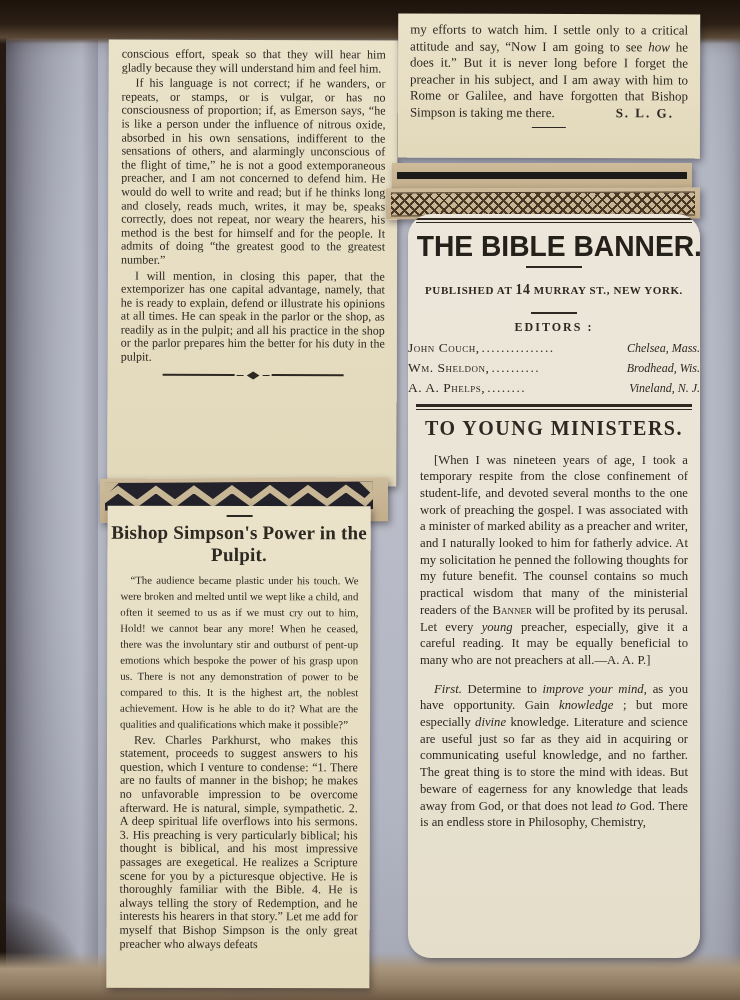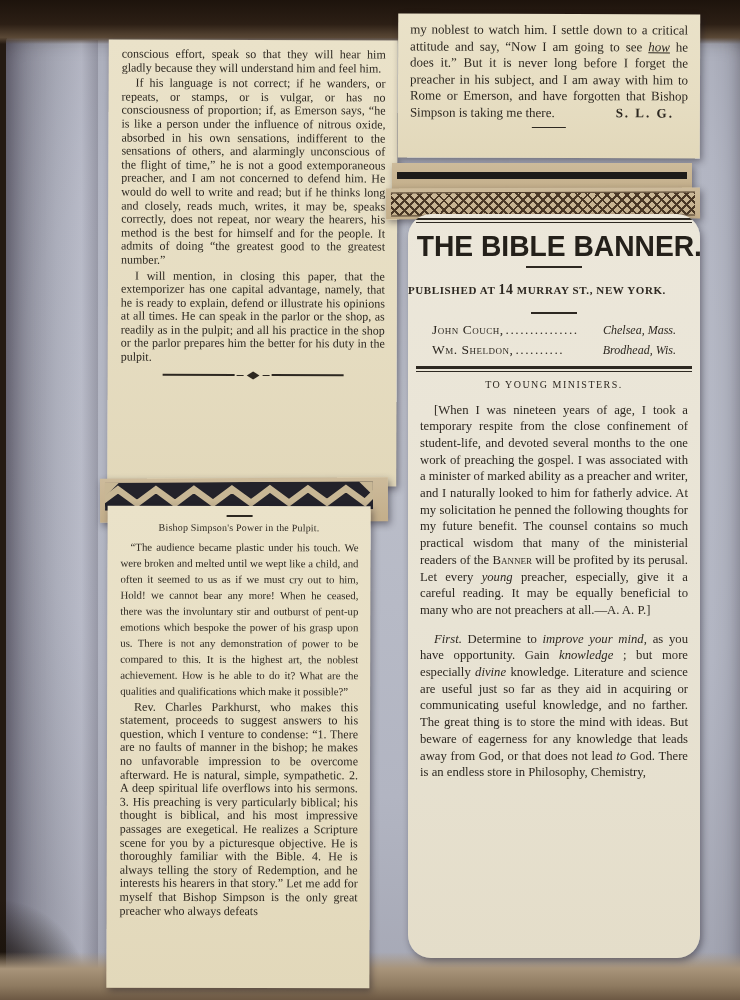--- a/index.html
+++ b/index.html
@@ -48,34 +48,34 @@
   .clip p .ind{display:inline-block;width:14px;}
   .body-sm{font-size:12px;line-height:13.6px;padding:8px 12px 6px 13px;}
   .quote-sm{font-size:10.8px;line-height:16px;}
   
   .divider{display:flex;align-items:center;justify-content:center;margin:6px 18px 4px 18px;}
   .divider .bar{height:1.6px;background:#2d2821;flex:1;max-width:72px;}
   .divider .tick{width:7px;height:1px;background:#2d2821;margin:0 2px;}
   .divider .diamond{width:9px;height:9px;background:#2d2821;transform:scaleY(.62) rotate(45deg);margin:0 3px;}
   .rule-short{height:2px;background:#2d2821;width:36px;margin:5px auto;}
   
-  .head-left{font-weight:normal;font-size:10px;text-align:center;letter-spacing:.2px;margin:4px 0 6px 0;}
+  .head-left{font-weight:bold;font-size:19px;text-align:center;letter-spacing:.2px;margin:4px 0 6px 0;}
   .banner-title{
     font-family:"Liberation Sans","DejaVu Sans",sans-serif;
     font-weight:700;font-size:30px;letter-spacing:0px;
     text-align:center;transform:scaleX(.94);transform-origin:center;
     color:#24201a;margin:6px 0 2px 0;white-space:nowrap;
   }
-  .published{font-size:11px;letter-spacing:.6px;font-weight:bold;margin:14px 0;}
+  .published{font-size:11px;text-align:center;letter-spacing:.6px;font-weight:bold;margin:14px 0;}
   .editors-label{font-size:12px;font-weight:bold;letter-spacing:2px;text-align:center;margin:4px 0 3px 0;}
-  .editor-row{display:flex;align-items:baseline;font-size:13.5px;line-height:20px;padding:0 24px;}
+  .editor-row{display:flex;align-items:baseline;font-size:13.5px;line-height:20px;padding:0 0;}
   .editor-row .name{font-variant:small-caps;letter-spacing:.5px;white-space:nowrap;}
   .editor-row .dots{flex:1;overflow:hidden;white-space:nowrap;letter-spacing:1.5px;padding:0 2px;color:#3a332a;}
   .editor-row .place{font-style:italic;white-space:nowrap;font-size:12px;}
-  .to-young{font-weight:normal;font-size:10px;letter-spacing:1.5px;text-align:center;margin:7px 0 6px 0;}
+  .to-young{font-weight:bold;font-size:20px;letter-spacing:1.5px;text-align:center;margin:7px 0 6px 0;}
   .body-lg{font-size:12.7px;line-height:16.7px;padding:0 12px;}
   .body-lg p{margin:12px 0 3px 0;}
   .sig{float:right;font-weight:bold;letter-spacing:2px;padding-right:14px;}
   
   .zigzag-wrap{padding:4px 5px;}
   .blackbar-inner{height:7px;background:#1d1b19;margin:9px 5px;}
   .lace{
     height:22px;margin:4px 5px;
     background:
       repeating-linear-gradient(45deg, rgba(58,44,28,0) 0 5px, #4a3826 5px 7px),
@@ -125,51 +125,57 @@
     <div class="head-left">Bishop Simpson's Power in the Pulpit.</div>
     <div class="body-sm" style="padding-top:0;">
       <p class="quote-sm"><span class="ind" style="width:10px;"></span><span>“The audience became plastic under his touch.  We were broken and melted until we wept like a child, and often it seemed to us as if we must cry out to him, Hold!  we cannot bear any more!  When he ceased, there was the involuntary stir and outburst of pent-up emotions which bespoke the power of his grasp upon us.  There is not any demonstration of power to be compared to this.  It is the highest art, the noblest achievement.  How is he able to do it? What are the qualities and qualifications which make it possible?”</span></p>
       <p><span class="ind"></span><span>Rev. Charles Parkhurst, who makes this statement, proceeds to suggest answers to his question, which I venture to condense: “1. There are no faults of manner in the bishop; he makes no unfavorable impression to be overcome afterward.  He is natural, simple, sympathetic.  2. A deep spiritual life overflows into his sermons.  3. His preaching is very particularly biblical; his thought is biblical, and his most impressive passages are exegetical.  He realizes a Scripture scene for you by a picturesque objective.  He is thoroughly familiar with the Bible.  4. He is always telling the story of Redemption, and he interests his hearers in that story.”  Let me add for myself that Bishop Simpson is the only great preacher who always defeats</span></p>
     </div>
   </div>
 
   <div class="abs clip cream" style="left:398px;top:14px;width:302px;height:144px;transform:rotate(.2deg);font-size:13px;line-height:16.6px;">
     <div style="padding:8px 12px 0 12px;">
       <p>
-        <span><span>my noblest to watch him.  I settle down to a critical attitude and say, “Now I am going to see </span><span style="font-style: italic; text-decoration: underline;">how</span><span> he does it.”  But it is never long before I forget the preacher in his subject, and I am away with him to Rome or Emerson, and have forgotten that Bishop Simpson is taking me there.</span></span>
+        <span><span>my efforts to watch him.  I settle only to a critical attitude and say, “Now I am going to see </span><span style="font-style: italic;">how</span><span> he does it.”  But it is never long before I forget the preacher in his subject, and I am away with him to Rome or Galilee, and have forgotten that Bishop Simpson is taking me there.</span></span>
         <span class="sig">S. L. G.</span>
       </p>
     </div>
     <div class="rule-short" style="width:34px;height:1.6px;"></div>
   </div>
 
   <div class="abs clip tan" style="left:392px;top:163px;width:300px;height:26px;">
     <div class="blackbar-inner"></div>
   </div>
 
   <div class="abs clip tan" style="left:386px;top:188px;width:314px;height:31px;transform:rotate(-.2deg);">
     <div class="lace"></div>
   </div>
 
   <div class="abs clip white-paper" style="left:408px;top:214px;width:292px;height:744px;">
     <div class="masthead-toprule"></div>
     <div class="banner-title">THE BIBLE BANNER.</div>
     <div class="rule-short" style="width:56px;margin:3px auto;"></div>
     <div class="published"><span>PUBLISHED AT </span><span style="font-size: 1.25em;">14</span><span> MURRAY ST., NEW YORK.</span></div>
     <div class="rule-short" style="width:46px;margin:4px auto 6px auto;"></div>
+    <div class="editors-label">EDITORS :</div>
 
     <div class="editor-row">
       <span class="name">John Couch,</span>
       <span class="dots">...............</span>
       <span class="place">Chelsea, Mass.</span>
     </div>
     <div class="editor-row">
       <span class="name">Wm. Sheldon,</span>
       <span class="dots">..........</span>
       <span class="place">Brodhead, Wis.</span>
+    </div>
+    <div class="editor-row">
+      <span class="name">A. A. Phelps,</span>
+      <span class="dots">........</span>
+      <span class="place">Vineland, N. J.</span>
     </div>
 
     <div class="dbl-rule">
       <div class="a"></div>
         <div class="b"></div>
     </div>
     <div class="to-young">TO YOUNG MINISTERS.</div>
 
     <div class="body-lg">
       <p><span class="ind"></span><span><span>[When I was nineteen years of age, I took a temporary respite from the close confinement of student-life, and devoted several months to the one work of preaching the gospel.  I was associated with a minister of marked ability as a preacher and writer, and I naturally looked to him for fatherly advice.  At my solicitation he penned the following thoughts for my future benefit.  The counsel contains so much practical wisdom that many of the ministerial readers of the </span><span style="font-variant: small-caps;">Banner</span><span> will be profited by its perusal.  Let every </span><span style="font-style: italic;">young</span><span> preacher, especially, give it a careful reading.  It may be equally beneficial to many who are not preachers at all.—A. A. P.]</span></span></p>

